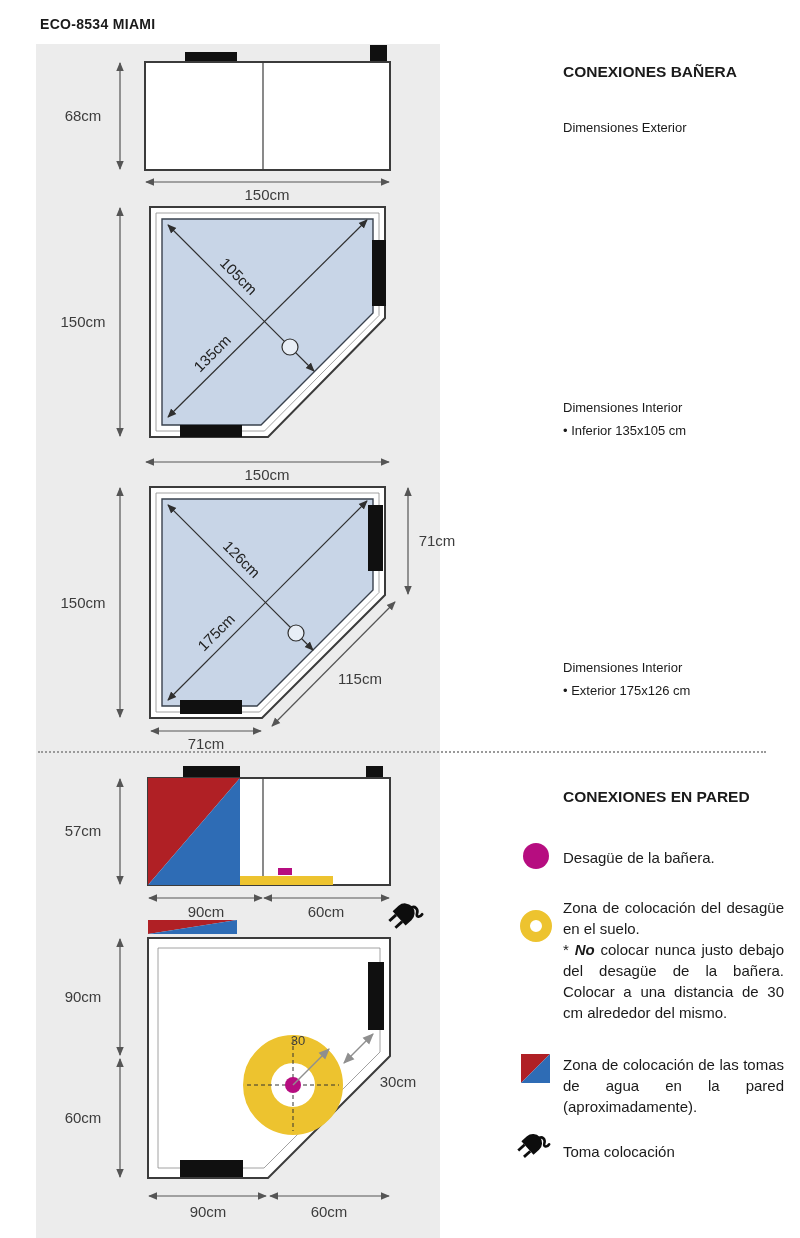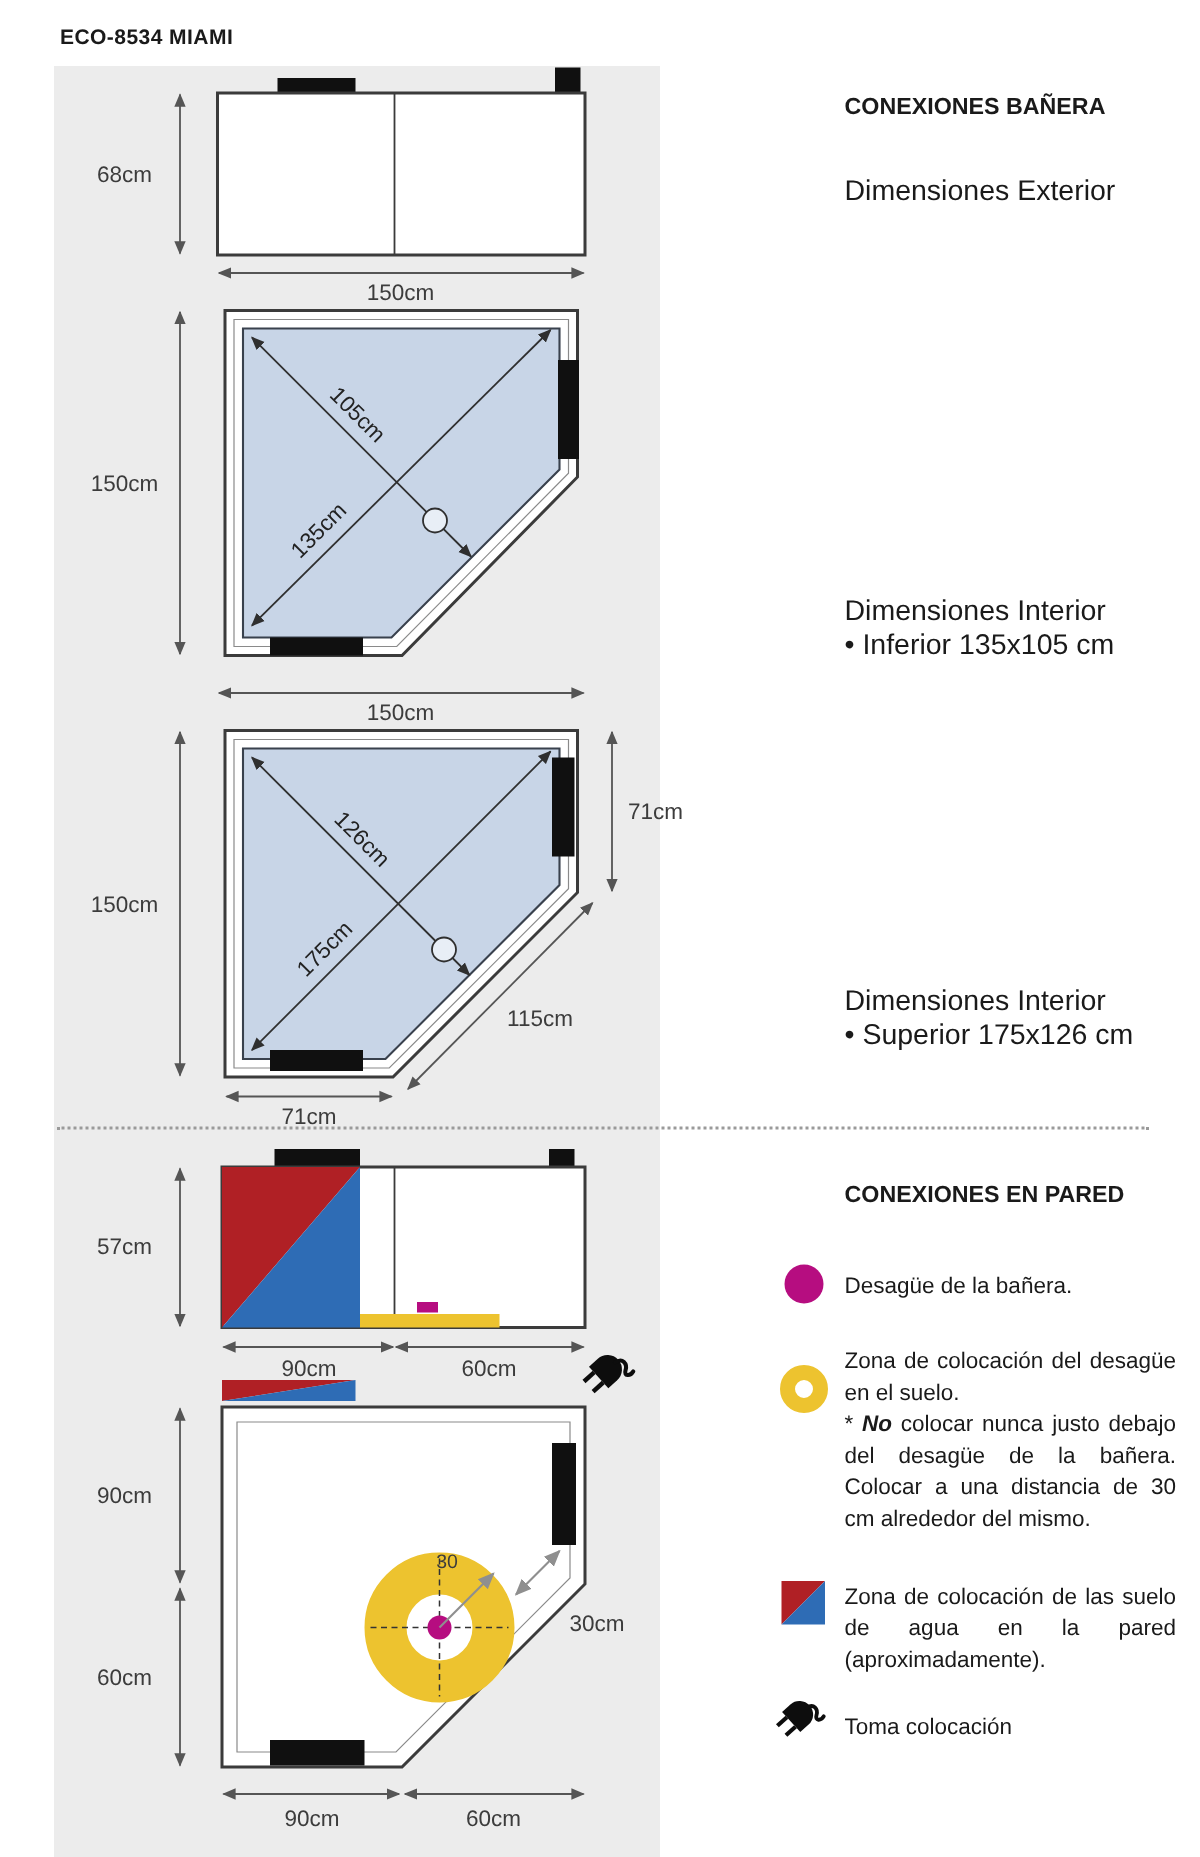--- a/index.html
+++ b/index.html
@@ -26,21 +26,21 @@
   .drain{fill:#e8eef6;stroke:#2f2f2f;stroke-width:1.2;}
   .cross{stroke:#333;stroke-width:1;stroke-dasharray:4 3;}
   .graydim{stroke:#8f8f8f;stroke-width:1.4;}
   .donut{fill:none;stroke:var(--yellow);stroke-width:28;}
   .redfill{fill:var(--red);} .bluefill{fill:var(--blue);}
   .yellowfill{fill:var(--yellow);} .magfill{fill:var(--magenta);}
   .dimlab{font-size:15px;fill:#3c3c3c;text-anchor:middle;}
   .diaglab{font-size:15px;fill:#222;text-anchor:middle;}
   .sm{font-size:13px;}
   .h-bold{font-size:15.5px;font-weight:700;}
-  .txt{font-size:19px;line-height:23px;}
+  .txt{font-size:13px;line-height:23px;}
   .leg{font-size:15px;line-height:21px;}
   .just{text-align:justify;hyphens:auto;-webkit-hyphens:auto;}
   .circle-icon{border-radius:50%;background:var(--magenta);}
   .donut-icon{border-radius:50%;border:10px solid var(--yellow);background:transparent;}
 </style>
 </head>
 <body>
 
 <svg width="0" height="0" class="abs" aria-hidden="true">
   <defs>
@@ -174,36 +174,36 @@
   <div>Dimensiones Exterior</div>
 </div>
 
 <div class="abs txt" style="left:563px;top:396px;width:222px">
   <div>Dimensiones Interior</div>
   <div>• Inferior 135x105 cm</div>
 </div>
 
 <div class="abs txt" style="left:563px;top:656px;width:222px">
   <div>Dimensiones Interior</div>
-  <div>• Superior 175x126 cm</div>
+  <div>• Exterior 175x126 cm</div>
 </div>
 
 <div class="abs h-bold" style="left:563px;top:788px">CONEXIONES EN PARED</div>
 
 <div class="abs circle-icon" style="left:523px;top:843px;width:26px;height:26px"></div>
 <div class="abs leg" style="left:563px;top:847px;width:222px">Desagüe de la bañera.</div>
 
 <div class="abs donut-icon" style="left:520px;top:910px;width:32px;height:32px"></div>
 <div class="abs leg just" style="left:563px;top:897px;width:221px">
   <div>Zona de colocación del desagüe en el suelo.</div>
   <div><span>* </span><b><i>No</i></b><span> colocar nunca justo debajo del desagüe de la bañera. Colocar a una distancia de 30 cm alrededor del mismo.</span></div>
 </div>
 
 <svg class="abs" style="left:521px;top:1054px" width="29" height="29" viewBox="0 0 29 29">
   <polygon class="redfill" points="0,0 29,0 0,29"></polygon>
   <polygon class="bluefill" points="29,0 29,29 0,29"></polygon>
 </svg>
-<div class="abs leg just" style="left:563px;top:1054px;width:221px">Zona de colocación de las suelo de agua en la pared (aproximadamente).</div>
+<div class="abs leg just" style="left:563px;top:1054px;width:221px">Zona de colocación de las tomas de agua en la pared (aproximadamente).</div>
 
 <svg class="abs" style="left:517px;top:1127px" width="32" height="32" viewBox="0 0 30 30">
   <use href="#plug"></use>
 </svg>
 <div class="abs leg" style="left:563px;top:1141px;width:222px">Toma colocación</div>
 
 </body></html>

